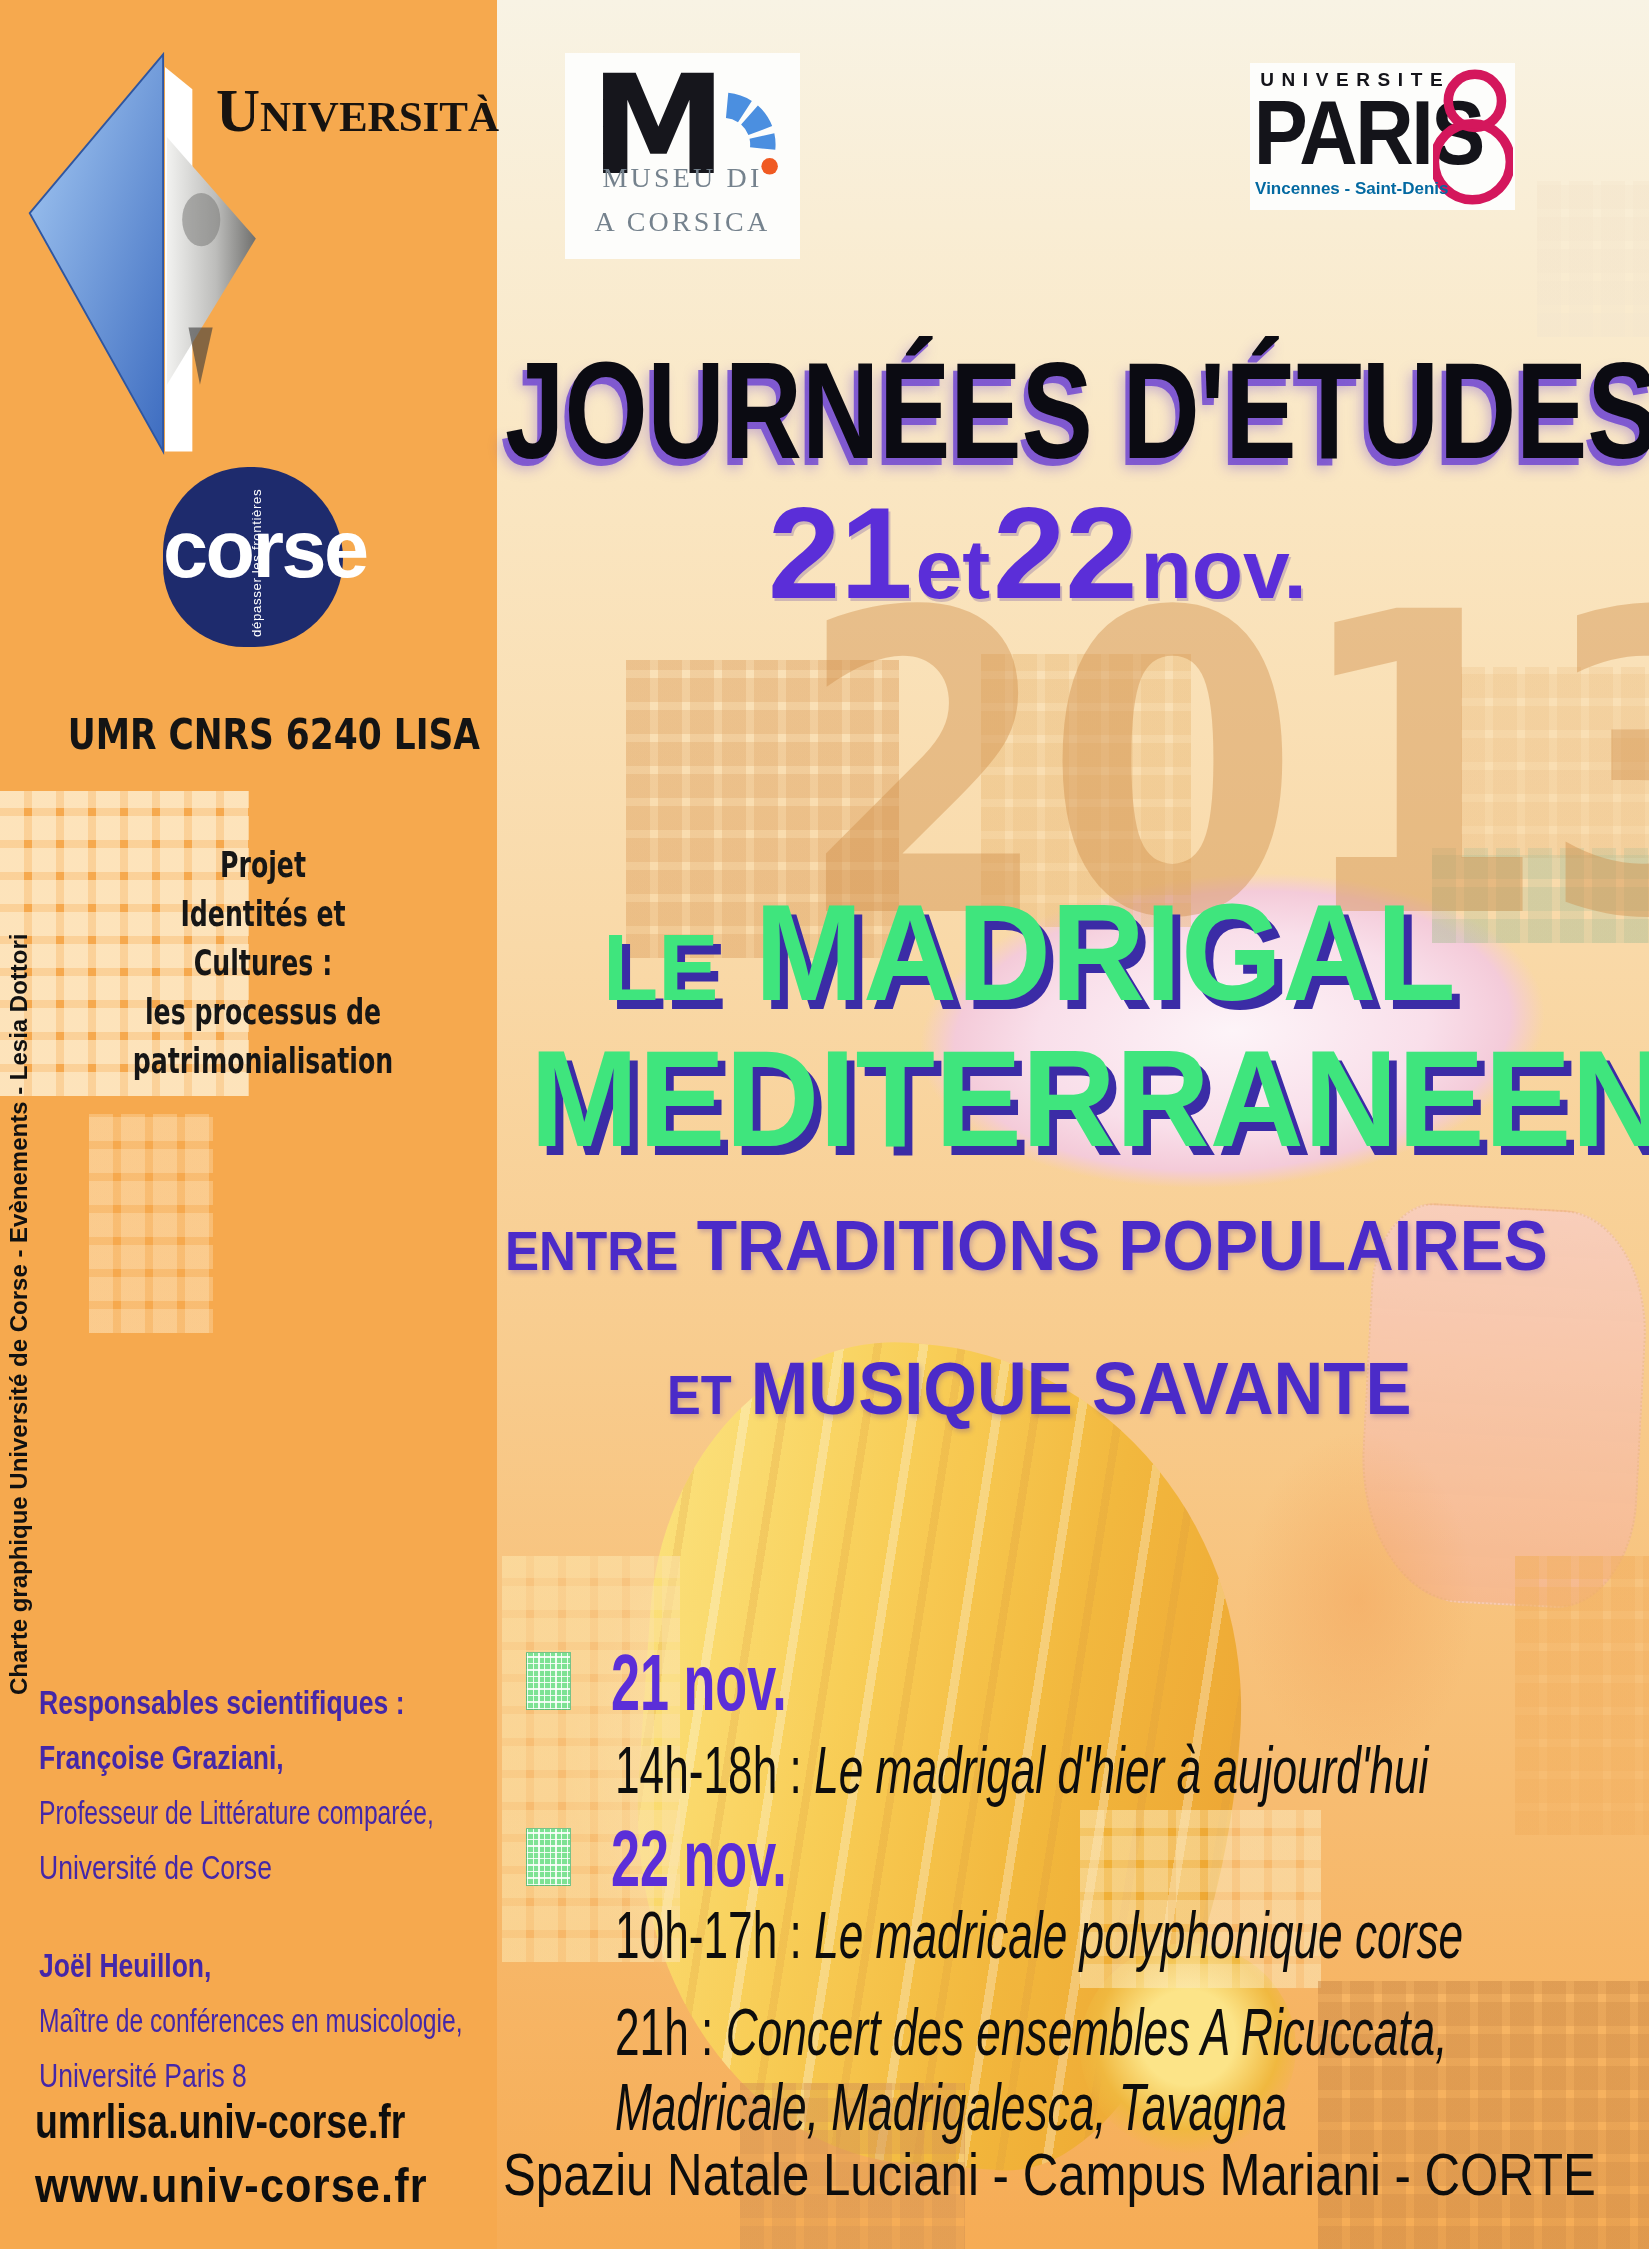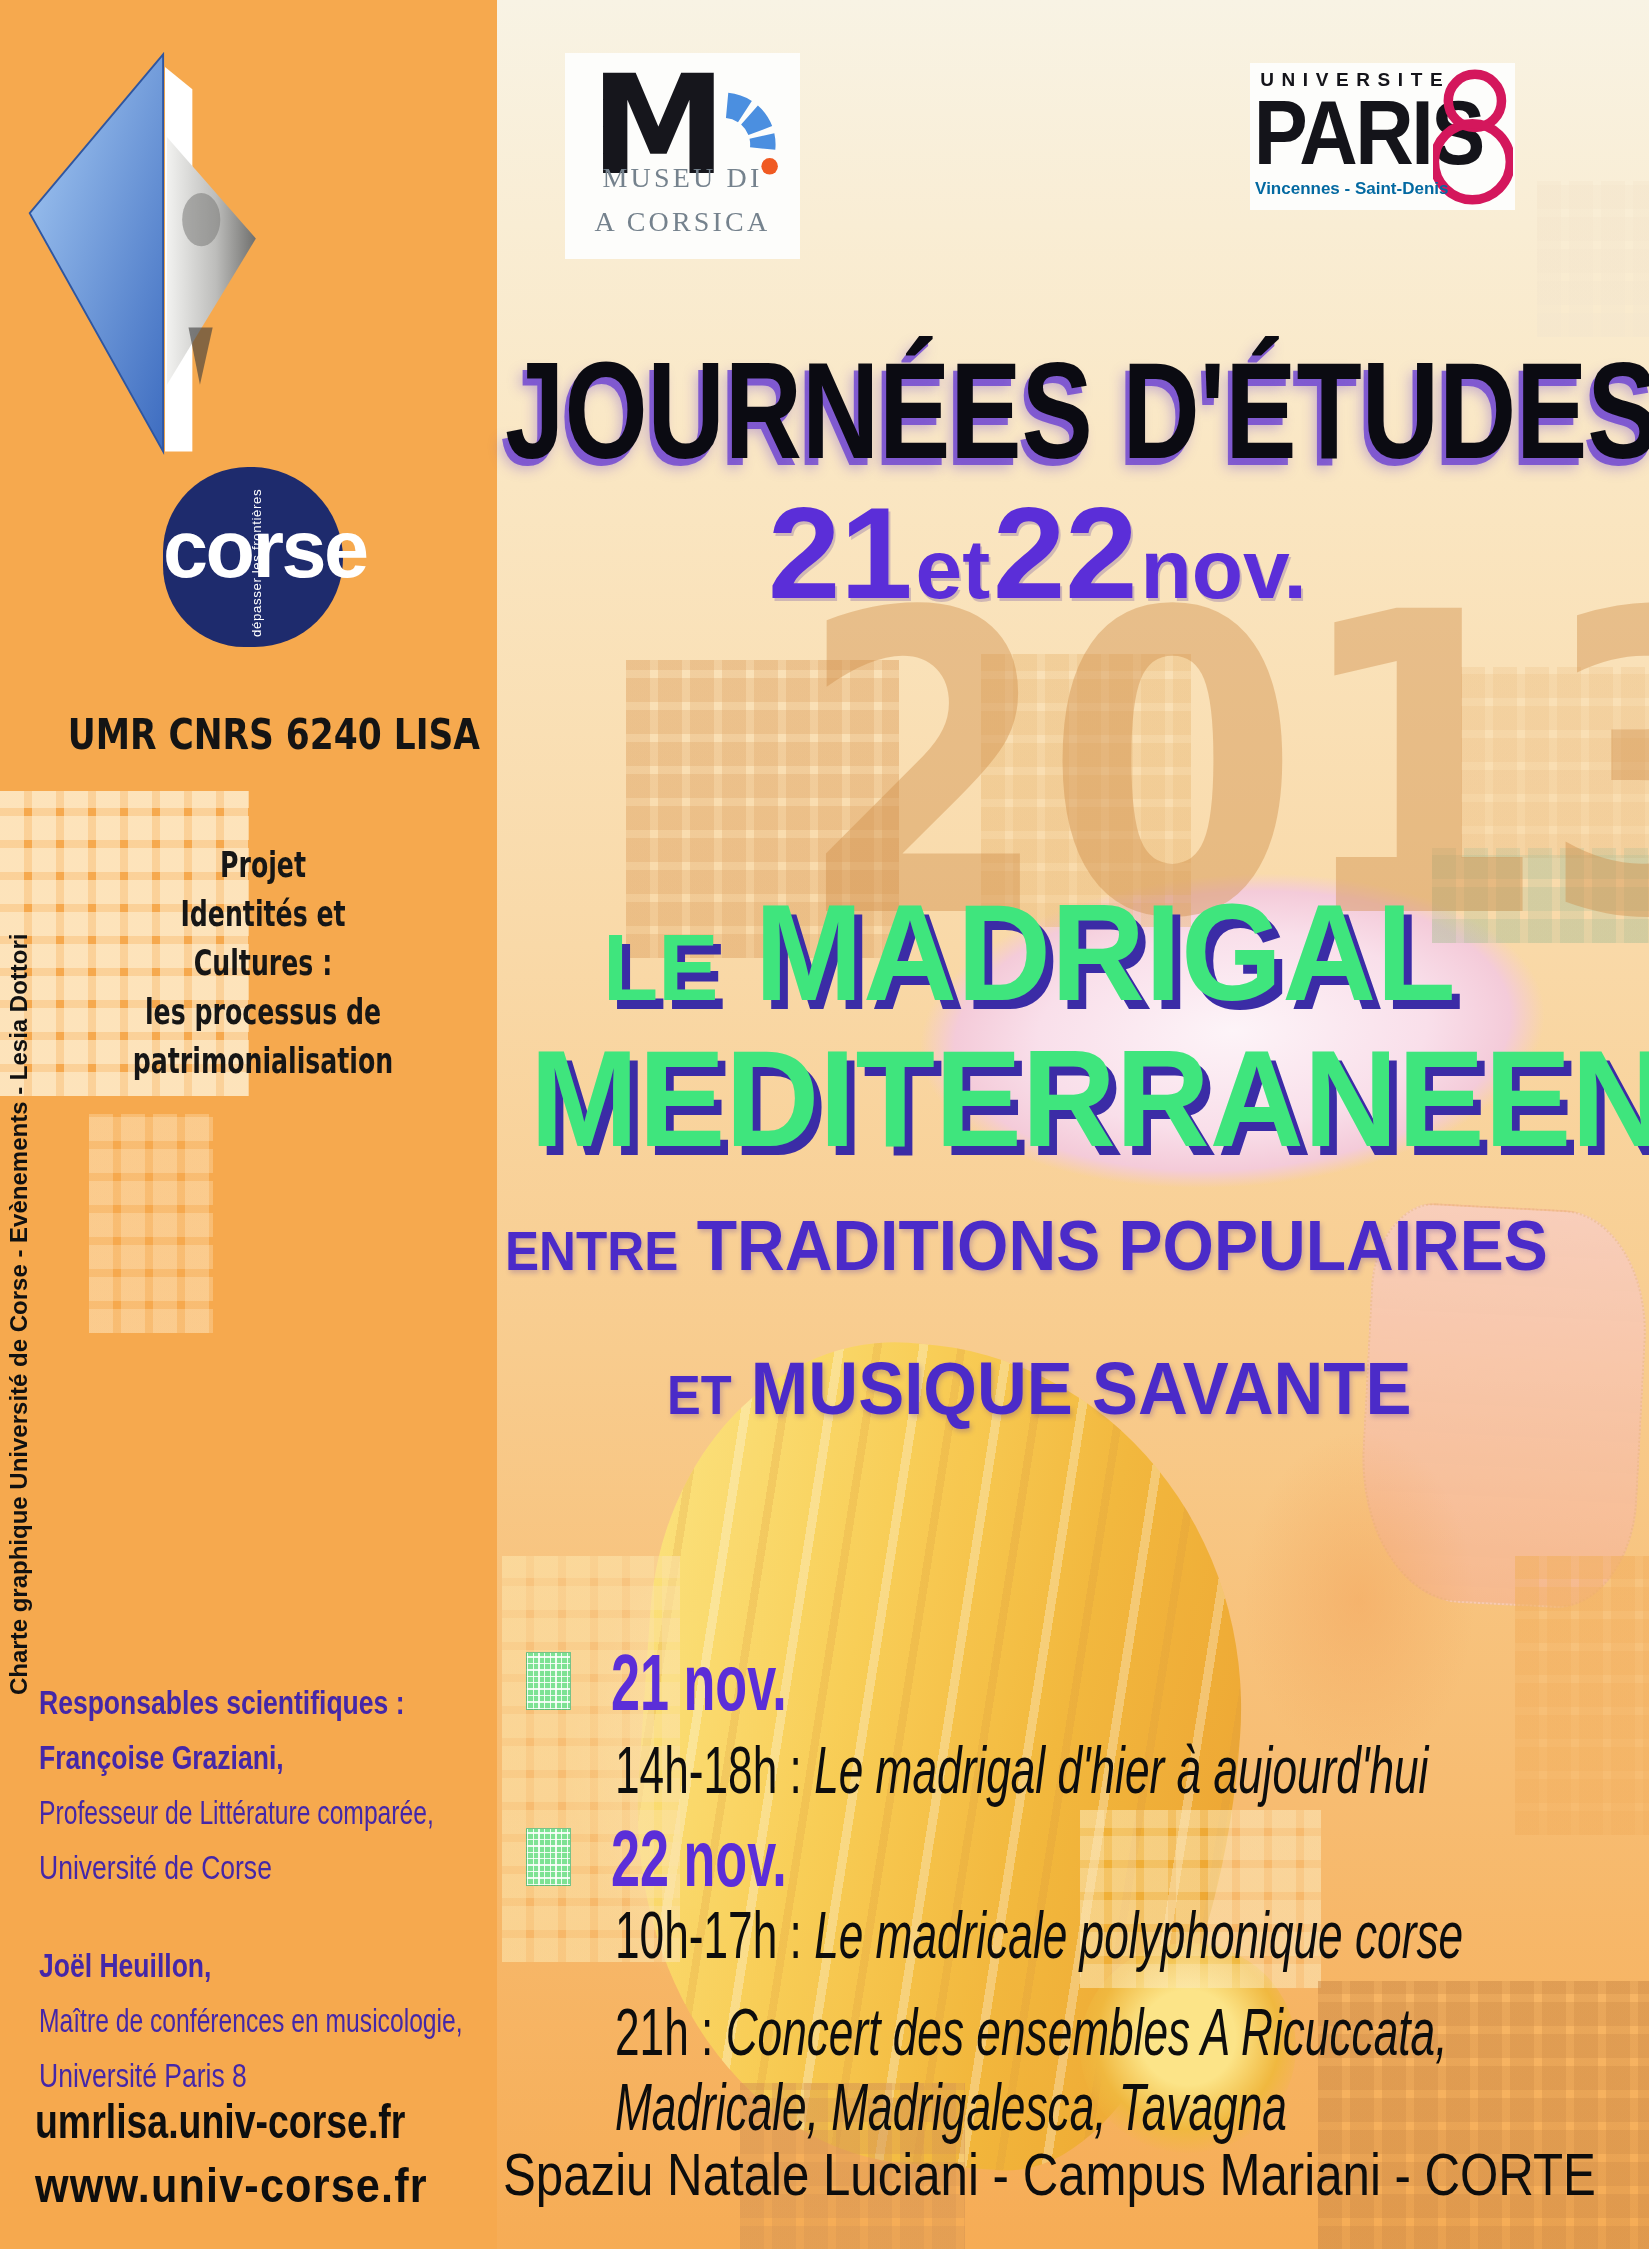--- a/index.html
+++ b/index.html
@@ -132,20 +132,21 @@
           <stop offset="1" stop-color="#6F6F6D"></stop>
       </linearGradient>
     </defs>
     <polygon points="222,40 222,665 12,290" fill="url(#gb)" stroke="#2F56A0" stroke-width="3"></polygon>
     <polygon points="225,60 268,95 268,665 225,665" fill="#FFFFFF"></polygon>
     <polygon points="228,170 228,560 368,330" fill="url(#gp)"></polygon>
     <ellipse cx="282" cy="300" rx="30" ry="42" fill="#7A7A78" opacity=".55"></ellipse>
     <polygon points="262,470 300,470 280,560" fill="#3A3A3A" opacity=".6"></polygon>
   </svg>
   <div class="abs udc-text nw" style="left:216px;top:75px;width:241px;font-size:61px;line-height:71px;">
+    <div>Università</div>
   </div>
 
   <div class="abs cnrs">
     <div class="cnrs-word">corse</div>
     <div class="cnrs-tag nw">dépasser les frontières</div>
   </div>
 
   <div class="abs umr nw">UMR CNRS 6240 LISA</div>
 
   <div class="abs project">

